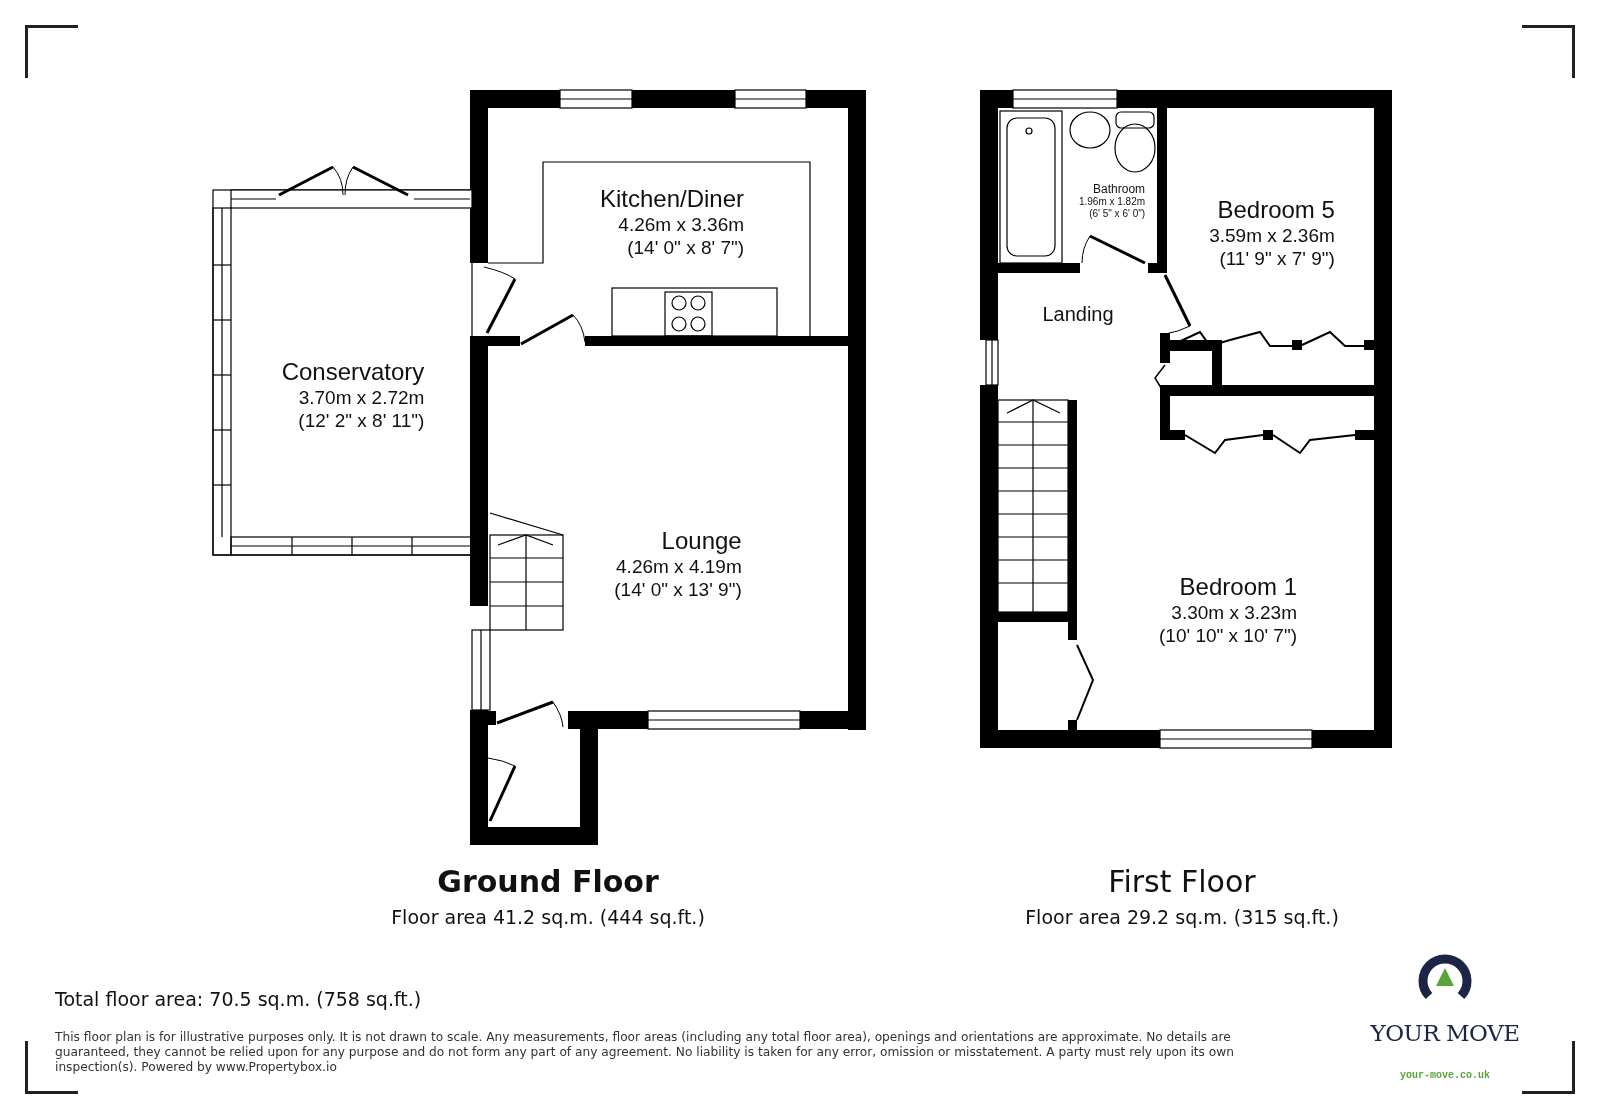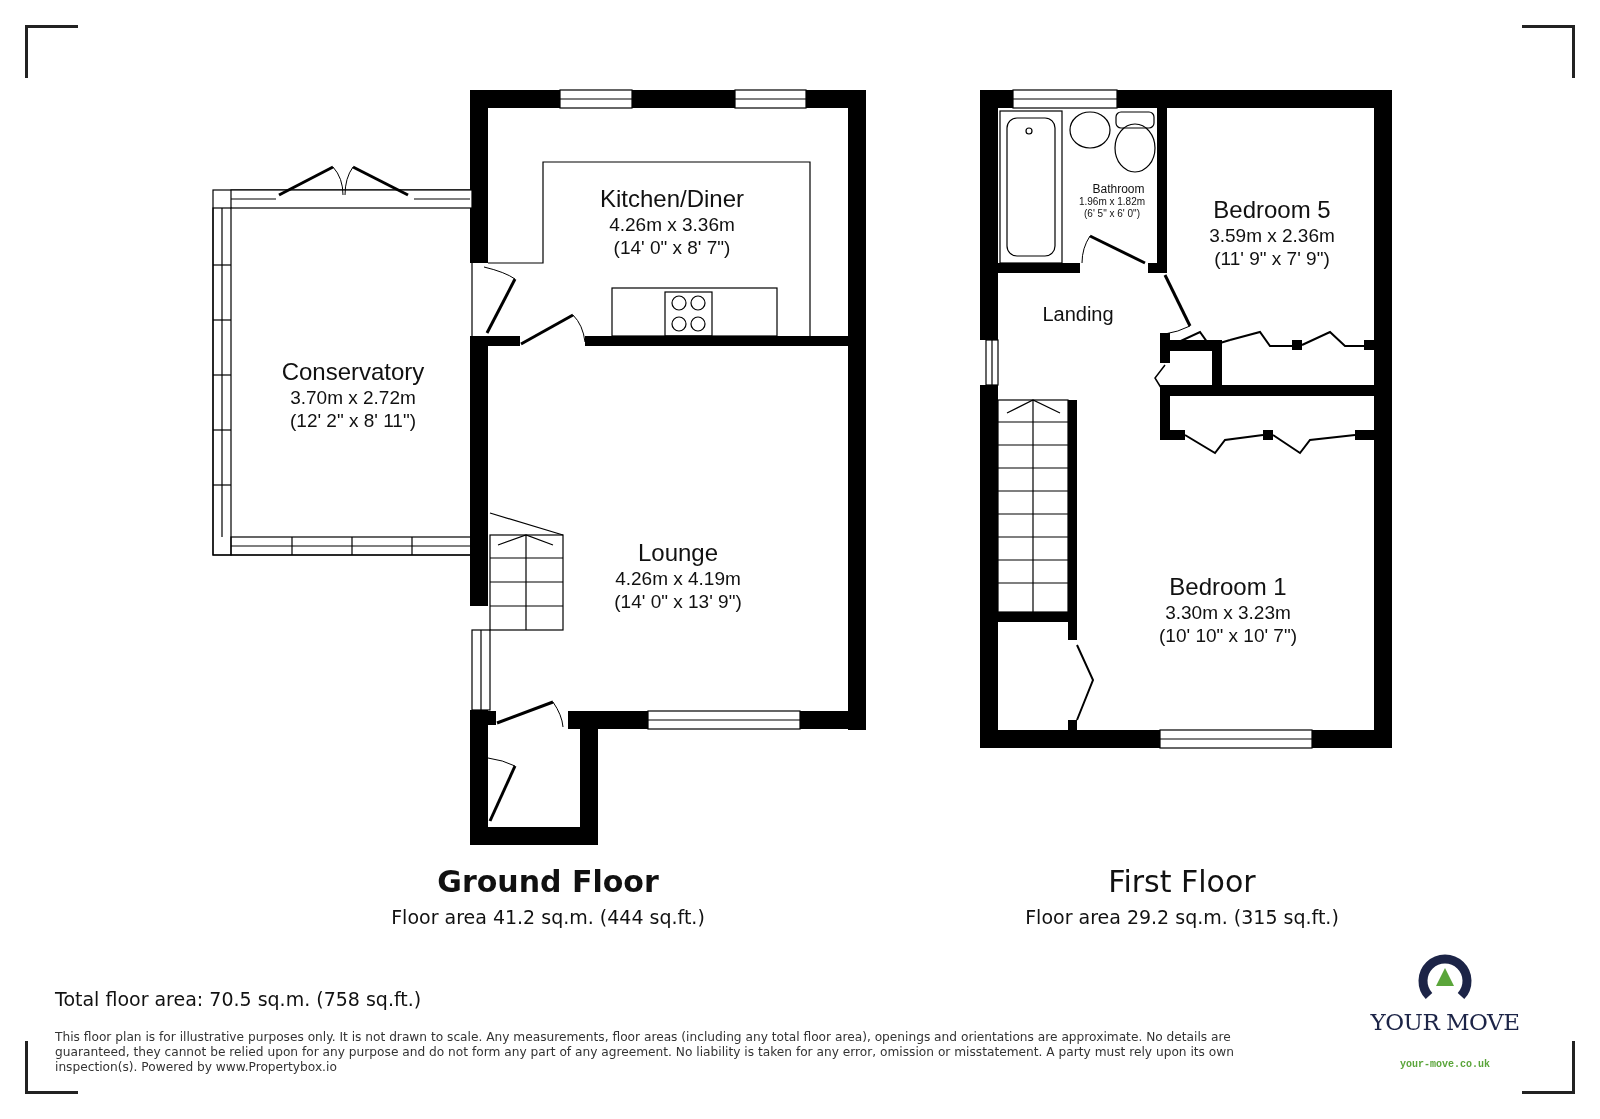--- a/index.html
+++ b/index.html
@@ -4,31 +4,31 @@
 <style>
   html, body { margin: 0; padding: 0; background: #ffffff; }
   body { width: 1600px; height: 1119px; position: relative; overflow: hidden;
          font-family: "Liberation Sans", sans-serif; color: #111; }
   .corner { position: absolute; width: 50px; height: 50px; border-color: #222; border-style: solid; border-width: 0; }
   .c-tl { left: 25px; top: 25px; border-top-width: 3px; border-left-width: 3px; }
   .c-tr { right: 25px; top: 25px; border-top-width: 3px; border-right-width: 3px; }
   .c-bl { left: 25px; bottom: 25px; border-bottom-width: 3px; border-left-width: 3px; }
   .c-br { right: 25px; bottom: 25px; border-bottom-width: 3px; border-right-width: 3px; }
   svg.plan { position: absolute; left: 0; top: 0; }
-  .lbl { position: absolute; text-align: center; transform: translateX(-50%); white-space: nowrap; line-height: 1.2; }
+  .lbl { position: absolute; text-align: right; transform: translateX(-50%); white-space: nowrap; line-height: 1.2; }
   .room-name { font-size: 24px; }
   .room-dim { font-size: 19px; }
   .small-name { font-size: 12px; margin-left: 13px; }
   .small-dim { font-size: 10px; }
   .floor-title { position: absolute; transform: translateX(-50%); font-family: "DejaVu Sans", sans-serif; font-size: 30px; white-space: nowrap; }
   .floor-area { position: absolute; transform: translateX(-50%); font-family: "DejaVu Sans", sans-serif; font-size: 19px; white-space: nowrap; text-align: center; }
   .total { position: absolute; left: 55px; top: 988px; font-family: "DejaVu Sans", sans-serif; font-size: 19px; }
   .disclaimer { position: absolute; left: 55px; top: 1030px; width: 1240px; font-family: "DejaVu Sans", sans-serif; font-size: 12.2px; line-height: 15px; color: #333; }
   .logo { position: absolute; left: 1360px; top: 950px; width: 170px; text-align: center; }
-  .logo-text { font-family: "DejaVu Serif", serif; font-size: 23px; color: #1c2447; letter-spacing: -0.5px; margin-top: 3px; text-align: center; }
+  .logo-text { font-family: "DejaVu Serif", serif; font-size: 23px; color: #1c2447; letter-spacing: -0.5px; margin-top: 14px; text-align: center; }
   .logo-url { font-family: Liberation Mono, monospace; font-size: 10px; color: #5aa53a; margin-top: 24px; font-weight: bold; }
 </style>
 </head>
 <body>
 
 <div class="corner c-tl"></div>
 <div class="corner c-tr"></div>
 <div class="corner c-bl"></div>
 <div class="corner c-br"></div>
 
@@ -192,21 +192,21 @@
 <div class="lbl" style="left:672px; top:185px;">
   <div class="room-name">Kitchen/Diner</div>
   <div class="room-dim">4.26m x 3.36m</div>
   <div class="room-dim">(14' 0" x 8' 7")</div>
 </div>
 <div class="lbl" style="left:353px; top:358px;">
   <div class="room-name">Conservatory</div>
   <div class="room-dim">3.70m x 2.72m</div>
   <div class="room-dim">(12' 2" x 8' 11")</div>
 </div>
-<div class="lbl" style="left:678px; top:527px;margin-top:12px;">
+<div class="lbl" style="left:678px; top:527px;">
   <div class="room-name">Lounge</div>
   <div class="room-dim">4.26m x 4.19m</div>
   <div class="room-dim">(14' 0" x 13' 9")</div>
 </div>
 
 <div class="lbl" style="left:1112px; top:182px;">
   <div class="small-name">Bathroom</div>
   <div class="small-dim">1.96m x 1.82m</div>
   <div class="small-dim">(6' 5" x 6' 0")</div>
 </div>

